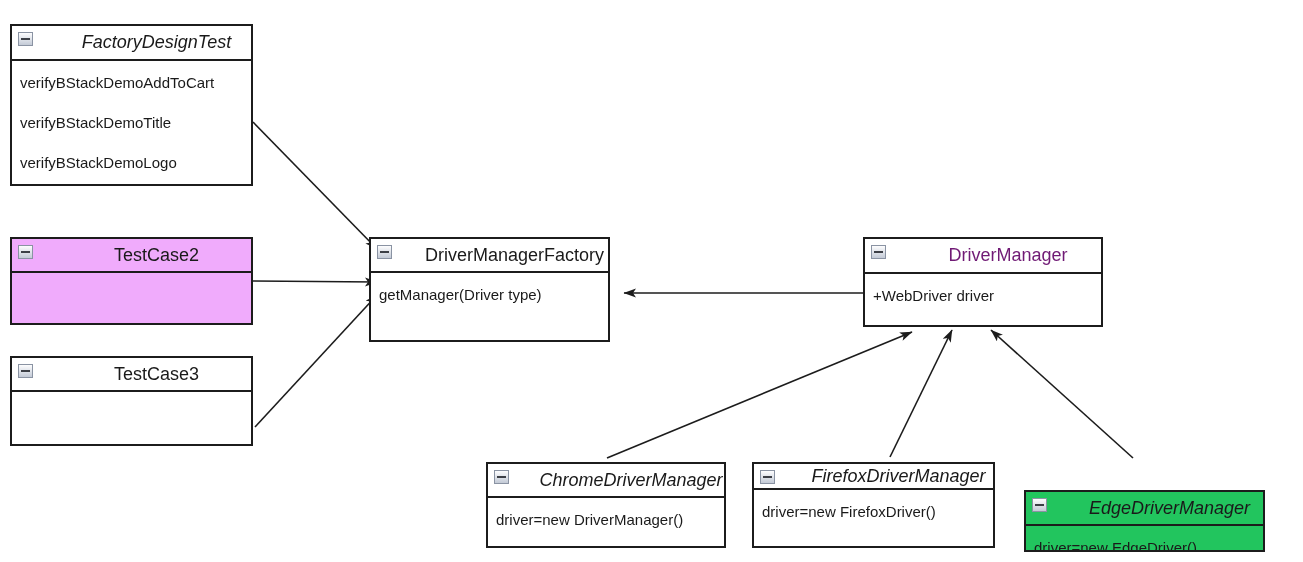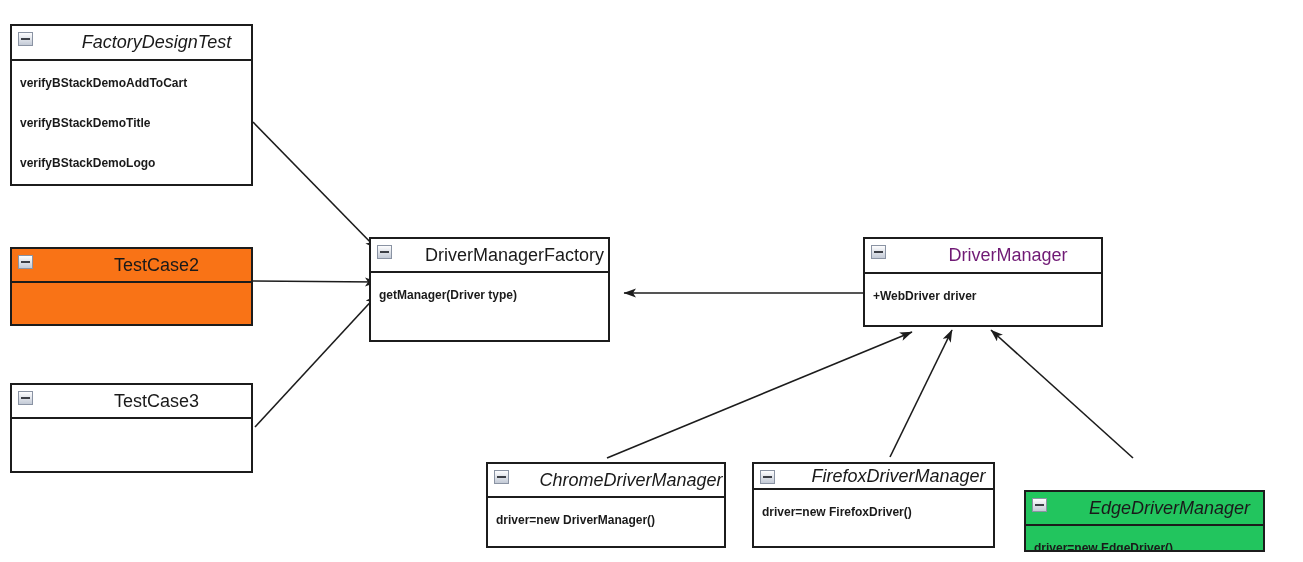--- a/index.html
+++ b/index.html
@@ -7,21 +7,21 @@
   #canvas{position:relative;width:1303px;height:562px;background:#ffffff;overflow:hidden;}
   #connectors{position:absolute;left:0;top:0;width:1303px;height:562px;pointer-events:none;}
   #connectors line{pointer-events:visibleStroke;}
   .uml-class{position:absolute;box-sizing:border-box;background:#ffffff;border:2px solid #1c1c1c;display:flex;flex-direction:column;}
   .uml-head{position:relative;box-sizing:border-box;border-bottom:2px solid #1c1c1c;display:flex;align-items:center;justify-content:center;flex-shrink:0;padding-left:40px;}
   .uml-title{font-size:18px;color:#1a1a1a;white-space:nowrap;padding-left:10px;}
   .uml-title.italic{font-style:italic;}
   .collapse-icon{position:absolute;left:6px;top:6px;width:15px;height:14px;box-sizing:border-box;border:1px solid #8a93a3;background:linear-gradient(#fdfdfe,#c3cad6);display:flex;align-items:center;justify-content:center;}
   .minus-bar{display:block;width:9px;height:2px;background:#3c3f46;}
   .uml-body{flex:1;box-sizing:border-box;padding:2px 0 0 8px;overflow:hidden;}
-  .uml-member{height:40px;line-height:40px;font-size:12px;color:#1a1a1a;white-space:nowrap;overflow:hidden;font-weight:bold;}
+  .uml-member{height:40px;line-height:40px;font-size:15px;color:#1a1a1a;white-space:nowrap;overflow:hidden;}
 </style>
 </head>
 <body>
 
 <div id="canvas">
   <svg id="connectors" width="1303" height="562" viewBox="0 0 1303 562" xmlns="http://www.w3.org/2000/svg">
     <defs>
       <marker id="arrowhead" markerUnits="userSpaceOnUse" markerWidth="14" markerHeight="10" refX="12.5" refY="4.5" orient="auto">
         <path d="M0.5,0 L13,4.5 L0.5,9 L3.5,4.5 Z" fill="#1c1c1c"></path>
       </marker>
@@ -40,30 +40,30 @@
           <span class="minus-bar" style="background: rgb(60, 63, 70);"></span>
         </span>
         <span class="uml-title italic" style="color: rgb(26, 26, 26);">FactoryDesignTest</span>
       </div>
       <div class="uml-body">
         <div class="uml-member" style="color: rgb(26, 26, 26);">verifyBStackDemoAddToCart</div>
         <div class="uml-member" style="color: rgb(26, 26, 26);">verifyBStackDemoTitle</div>
         <div class="uml-member" style="color: rgb(26, 26, 26);">verifyBStackDemoLogo</div>
       </div>
     </div>
-    <div class="uml-class" style="left: 10px; top: 237px; width: 243px; height: 79px; border-color: rgb(28, 28, 28); background: #f97316; margin-top: 10px;">
+    <div class="uml-class" style="left: 10px; top: 237px; width: 243px; height: 88px; border-color: rgb(28, 28, 28); background: #f0abfc;">
       <div class="uml-head" style="height: 34px; border-color: rgb(28, 28, 28);">
         <span class="collapse-icon">
           <span class="minus-bar" style="background: rgb(60, 63, 70);"></span>
         </span>
         <span class="uml-title" style="color: rgb(26, 26, 26);">TestCase2</span>
       </div>
       <div class="uml-body"></div>
     </div>
-    <div class="uml-class" style="left: 10px; top: 383px; width: 243px; height: 90px; border-color: rgb(28, 28, 28); background: rgb(255, 255, 255);">
+    <div class="uml-class" style="left: 10px; top: 356px; width: 243px; height: 90px; border-color: rgb(28, 28, 28); background: rgb(255, 255, 255);">
       <div class="uml-head" style="height: 34px; border-color: rgb(28, 28, 28);">
         <span class="collapse-icon">
           <span class="minus-bar" style="background: rgb(60, 63, 70);"></span>
         </span>
         <span class="uml-title" style="color: rgb(26, 26, 26);">TestCase3</span>
       </div>
       <div class="uml-body"></div>
     </div>
     <div class="uml-class" style="left: 369px; top: 237px; width: 241px; height: 105px; border-color: rgb(28, 28, 28); background: rgb(255, 255, 255);">
       <div class="uml-head" style="height: 34px; border-color: rgb(28, 28, 28);">

